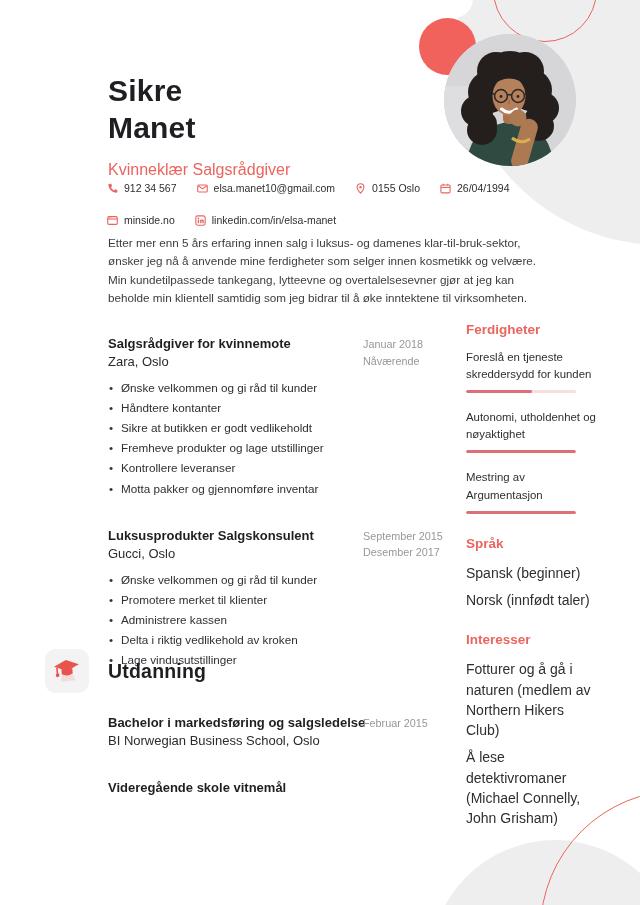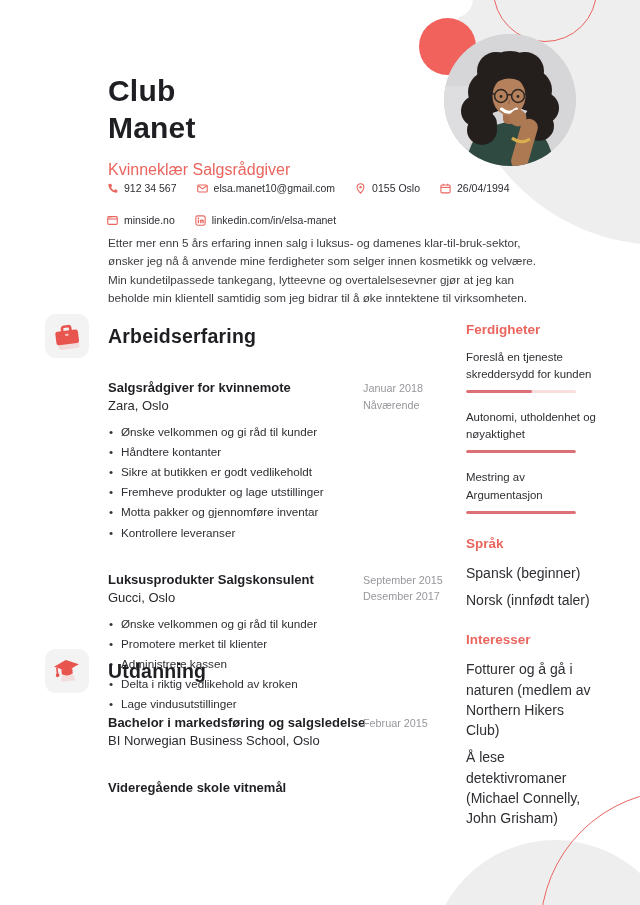--- a/index.html
+++ b/index.html
@@ -119,21 +119,21 @@
       <path d="M57.5 75 Q65 81.5 72.5 75" stroke="#FFFFFF" stroke-width="3" stroke-linecap="round" fill="none"></path>
 
       <rect x="72" y="84" width="17" height="52" rx="8.5" fill="#AD7953" transform="rotate(16 80 110)"></rect>
       <circle cx="74" cy="84" r="8.5" fill="#AD7953"></circle>
       <path d="M68 104 q9 7 18 1" stroke="#D9AE4F" stroke-width="3" fill="none"></path>
     </svg>
   </div>
 
   <div class="header">
     <div class="name">
-      <div>Club</div>
+      <div>Sikre</div>
       <div>Manet</div>
     </div>
     <div class="role">Kvinneklær Salgsrådgiver</div>
   </div>
 
   <div class="contact">
     <span class="contact-item">
       <svg width="11" height="11" viewBox="0 0 12 12">
           <path d="M2.4 1.1 L4.5 0.7 L5.6 3.4 L4.2 4.7 A7.6 7.6 0 0 0 7.6 8.1 L8.9 6.7 L11.5 7.8 L11.1 9.9 A1 1 0 0 1 10 10.7 A9.9 9.9 0 0 1 1.5 2.2 A1 1 0 0 1 2.4 1.1 Z" fill="#EA655E"></path>
         </svg>
@@ -177,46 +177,33 @@
           <rect x="3" y="2.9" width="1.5" height="1.5" fill="#EA655E"></rect>
           <path d="M5.6 9 L5.6 5 L7.1 5 L7.1 5.6 Q7.7 4.9 8.6 5 Q9.6 5.2 9.6 6.6 L9.6 9 L8.1 9 L8.1 6.9 Q8.1 6.2 7.6 6.2 Q7.1 6.3 7.1 7 L7.1 9 Z" fill="#EA655E"></path>
         </svg>
       <span>linkedin.com/in/elsa-manet</span>
     </span>
   </div>
 
   <p class="summary">Etter mer enn 5 års erfaring innen salg i luksus- og damenes klar-til-bruk-sektor, ønsker jeg nå å anvende mine ferdigheter som selger innen kosmetikk og velvære. Min kundetilpassede tankegang, lytteevne og overtalelsesevner gjør at jeg kan beholde min klientell samtidig som jeg bidrar til å øke inntektene til virksomheten.</p>
 
   <div class="section section-work">
-    <div class="section-head">
-      <span class="icon-tile">
-        <svg width="30" height="30" viewBox="0 0 24 24">
-          <g transform="rotate(-7 12 12)">
-            <rect x="4.2" y="15.5" width="16.8" height="7" rx="2" fill="#EA655E" opacity="0.16"></rect>
-            <rect x="2.9" y="7.7" width="18.2" height="10.8" rx="2" fill="#E8544E"></rect>
-            <rect x="8.7" y="4.3" width="6.6" height="5.4" rx="1.6" fill="none" stroke="#E8544E" stroke-width="2.1"></rect>
-            <rect x="10.6" y="10" width="2.8" height="2" rx="0.6" fill="#F9B6B2"></rect>
-          </g>
-        </svg>
-      </span>
-      <h2 class="section-title">Arbeidserfaring</h2>
-    </div>
     <div class="entries">
 
       <div class="entry">
         <div class="entry-main">
           <div class="entry-title">Salgsrådgiver for kvinnemote</div>
           <div class="entry-sub">Zara, Oslo</div>
           <ul class="bullets">
             <li>Ønske velkommen og gi råd til kunder</li>
             <li>Håndtere kontanter</li>
             <li>Sikre at butikken er godt vedlikeholdt</li>
             <li>Fremheve produkter og lage utstillinger</li>
+            <li>Kontrollere leveranser</li>
             <li>Motta pakker og gjennomføre inventar</li>
-            <li>Kontrollere leveranser</li>
           </ul>
         </div>
         <div class="entry-dates">
           <div>Januar 2018</div>
           <div>Nåværende</div>
         </div>
       </div>
 
       <div class="entry">
         <div class="entry-main">

